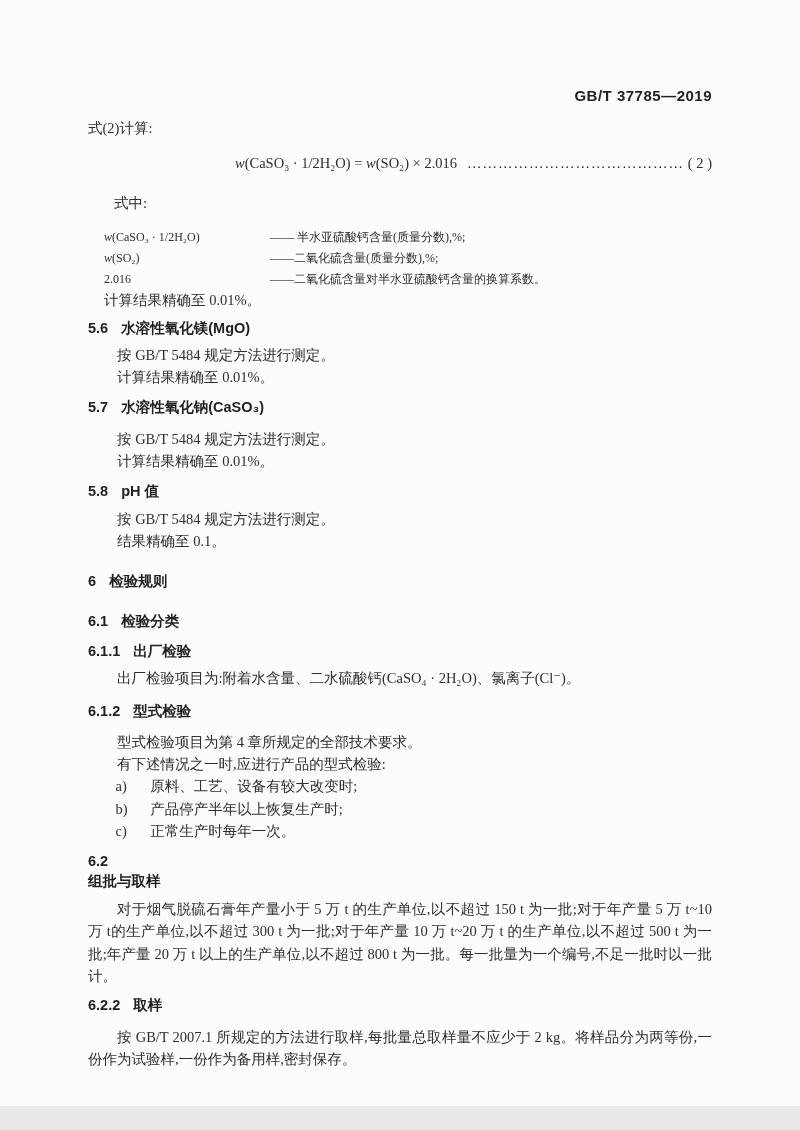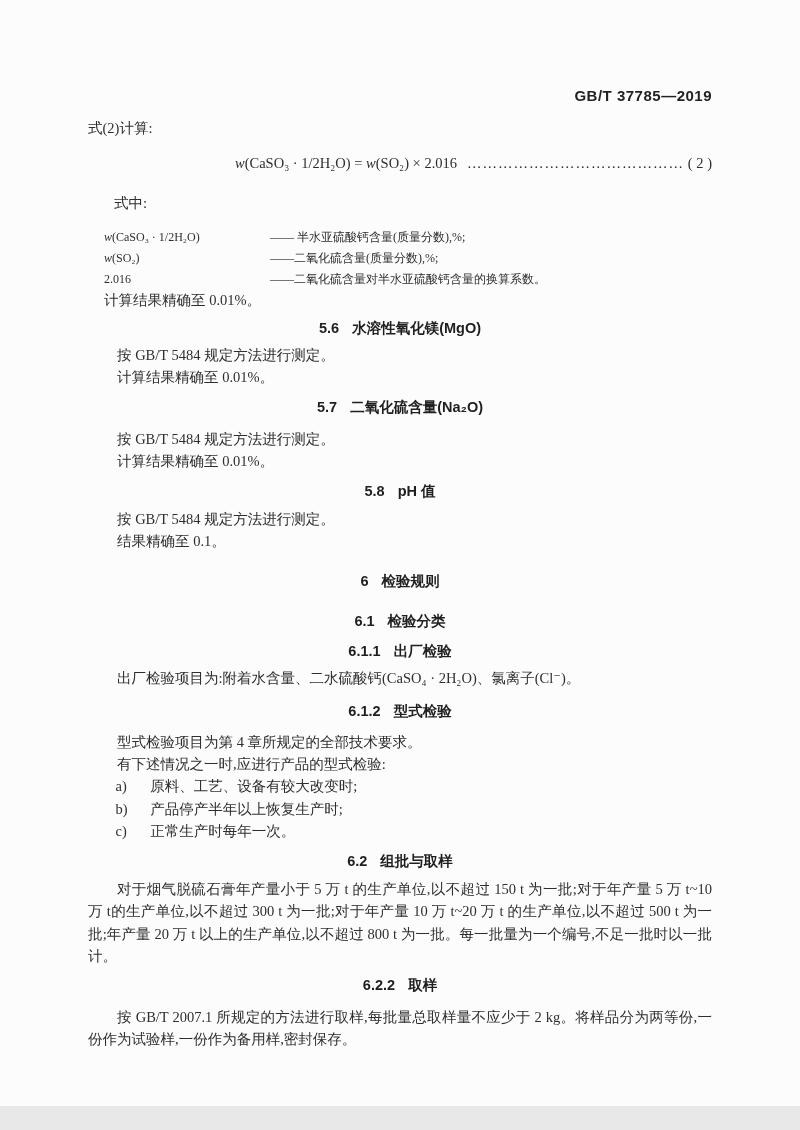--- a/index.html
+++ b/index.html
@@ -74,35 +74,34 @@
   .note-line { margin: 0; padding-left: 16px; font-size: 14.5px; line-height: 21px; }
   
   .sec-h {
     font-family: "Liberation Sans", "DejaVu Sans", sans-serif;
     font-weight: bold;
     font-size: 14.5px;
     line-height: 20px;
     color: #1f1f1f;
     margin: 0;
     display: flex;
-    justify-content: center;
   }
   .h-num { margin-right: 0.9em; flex: 0 0 auto; }
   
   .abc-list { margin: 0; }
   .abc-item {
     display: flex;
     font-size: 14.5px;
     line-height: 22.5px;
   }
   .abc-label { flex: 0 0 auto; width: 2.4em; padding-left: 1.9em; box-sizing: content-box; }
   
   .mt7  { margin-top: 7px; }
   .mt6  { margin-top: 6px; }
-  .mt8  { margin-top: 8px; }
+  .mt8  { margin-top: 8px; flex-direction: column; }
   .mt9  { margin-top: 9px; }
   .mt10 { margin-top: 10px; }
   .mt11 { margin-top: 11px; }
   .mt12 { margin-top: 12px; }
   .mt19 { margin-top: 19px; }
   .mt20 { margin-top: 20px; }
 </style>
 </head>
 <body>
 
@@ -140,21 +139,21 @@
 
     <h4 class="sec-h mt7">
       <span class="h-num">5.6</span>
       <span>水溶性氧化镁(MgO)</span>
     </h4>
     <p class="body-line indent mt6">按 GB/T 5484 规定方法进行测定。</p>
     <p class="body-line indent">计算结果精确至 0.01%。</p>
 
     <h4 class="sec-h mt9">
       <span class="h-num">5.7</span>
-      <span>二氧化硫含量(Na₂O)</span>
+      <span>水溶性氧化钠(CaSO₃)</span>
     </h4>
     <p class="body-line indent mt11">按 GB/T 5484 规定方法进行测定。</p>
     <p class="body-line indent">计算结果精确至 0.01%。</p>
 
     <h4 class="sec-h mt9">
       <span class="h-num">5.8</span>
       <span>pH 值</span>
     </h4>
     <p class="body-line indent mt7">按 GB/T 5484 规定方法进行测定。</p>
     <p class="body-line indent">结果精确至 0.1。</p>

